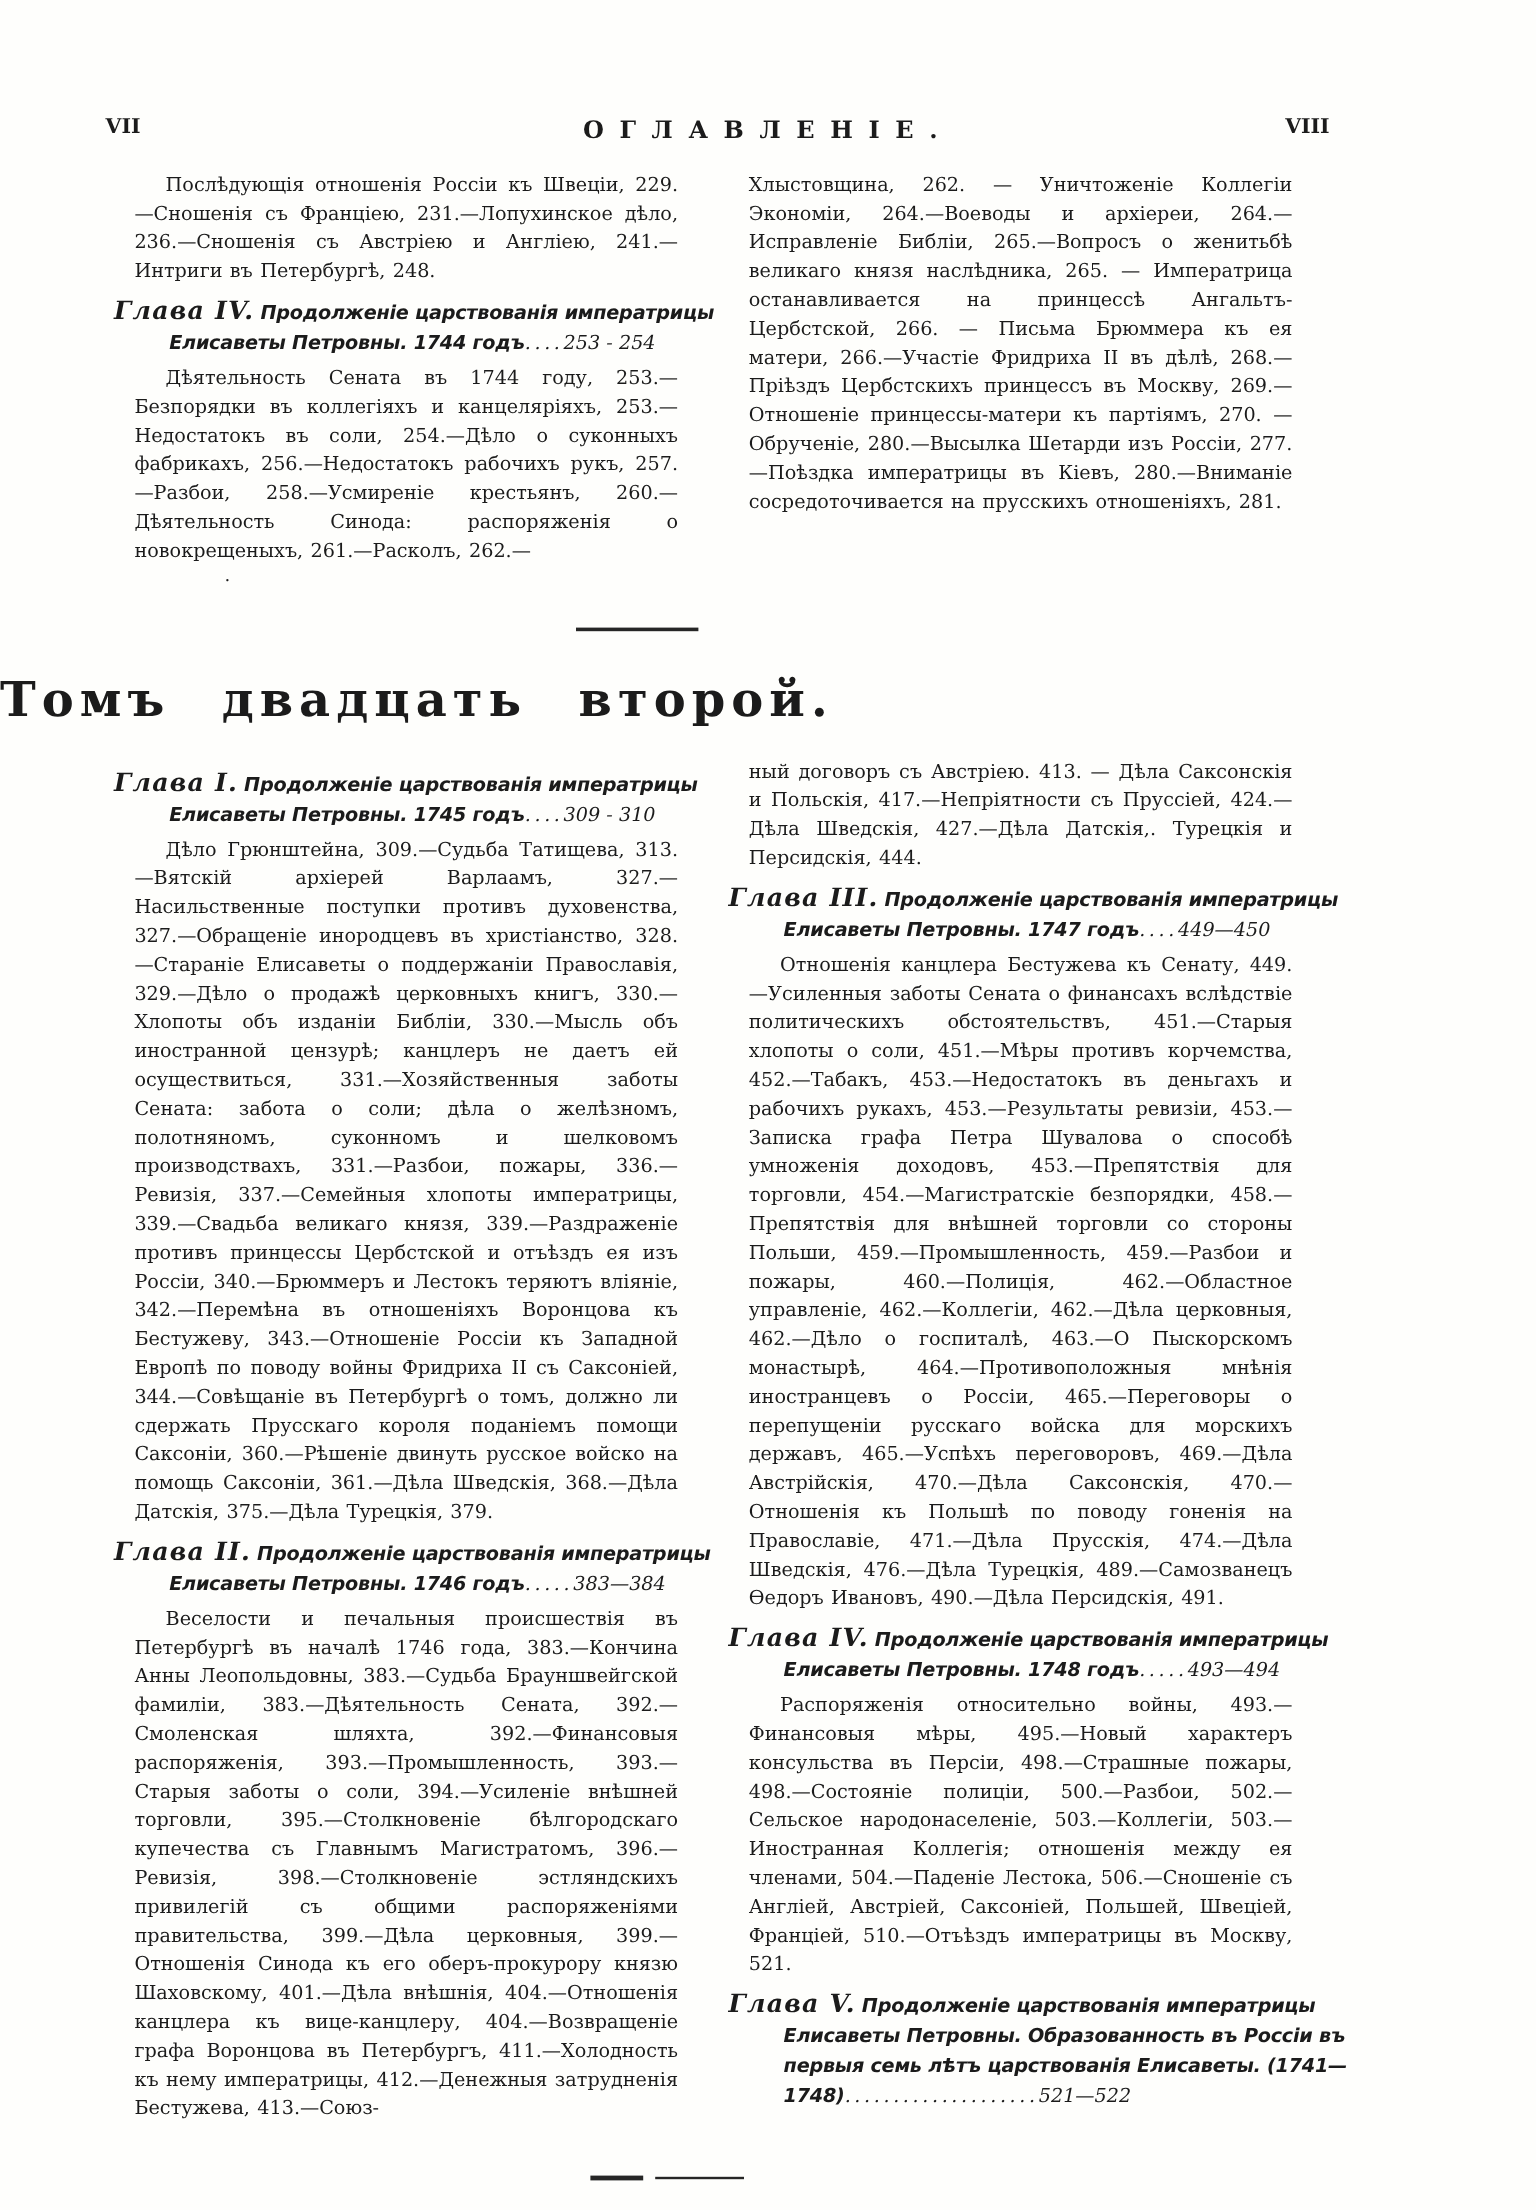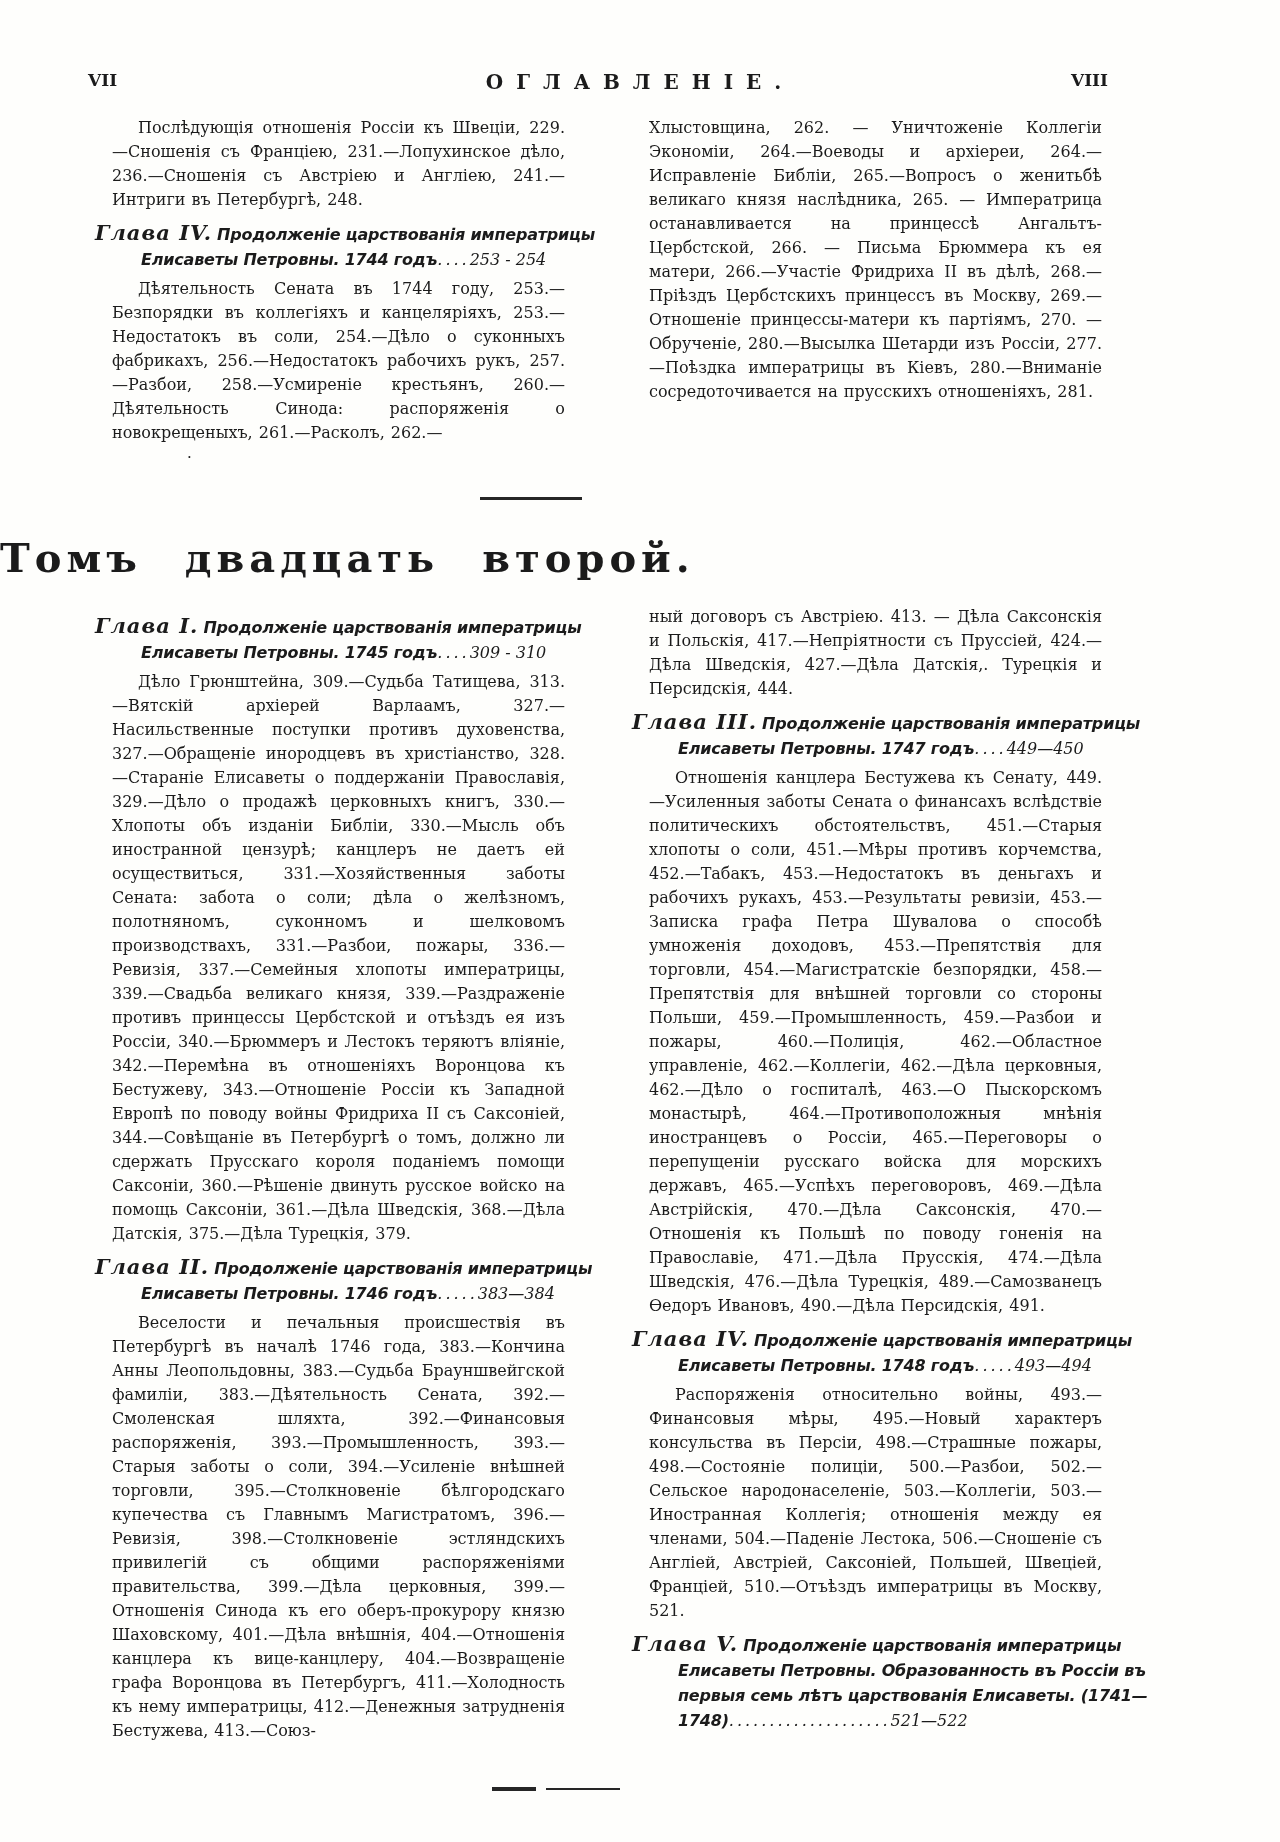--- a/index.html
+++ b/index.html
@@ -4,36 +4,36 @@
 <style>
   html,body { margin:0; padding:0; background:#ffffff; }
   .page {
     position:relative;
     width:1280px; height:1842px;
     box-sizing:border-box;
     background:#fefefc;
     color:#1b1b1b;
     font-family:"DejaVu Serif", serif;
     overflow:hidden;
-    padding-top:70px;
+    padding-top:96px;
   }
   
   .pagehead {
     position:relative;
     height:24px;
     padding:0 172px 0 88px;
     display:flex; justify-content:space-between; align-items:baseline;
     font-size:17px; font-weight:700;
   }
   .running-title {
     position:absolute; left:50%; transform:translateX(-50%);
     letter-spacing:13px; font-size:20px; font-weight:700;
   }
   
-  .cols { display:flex; padding-left:95px; column-gap:67px; }
+  .cols { display:flex; padding-left:95px; column-gap:42px; }
   .cols.top { margin-top:22px; }
   .col { width:470px; flex:0 0 470px; }
 
   .body {
     font-size:16px; line-height:24px;
     text-align:justify;
     margin:0 0 0 17px;
     word-spacing:1px;
   }
   .body.ind { text-indent:26px; }

